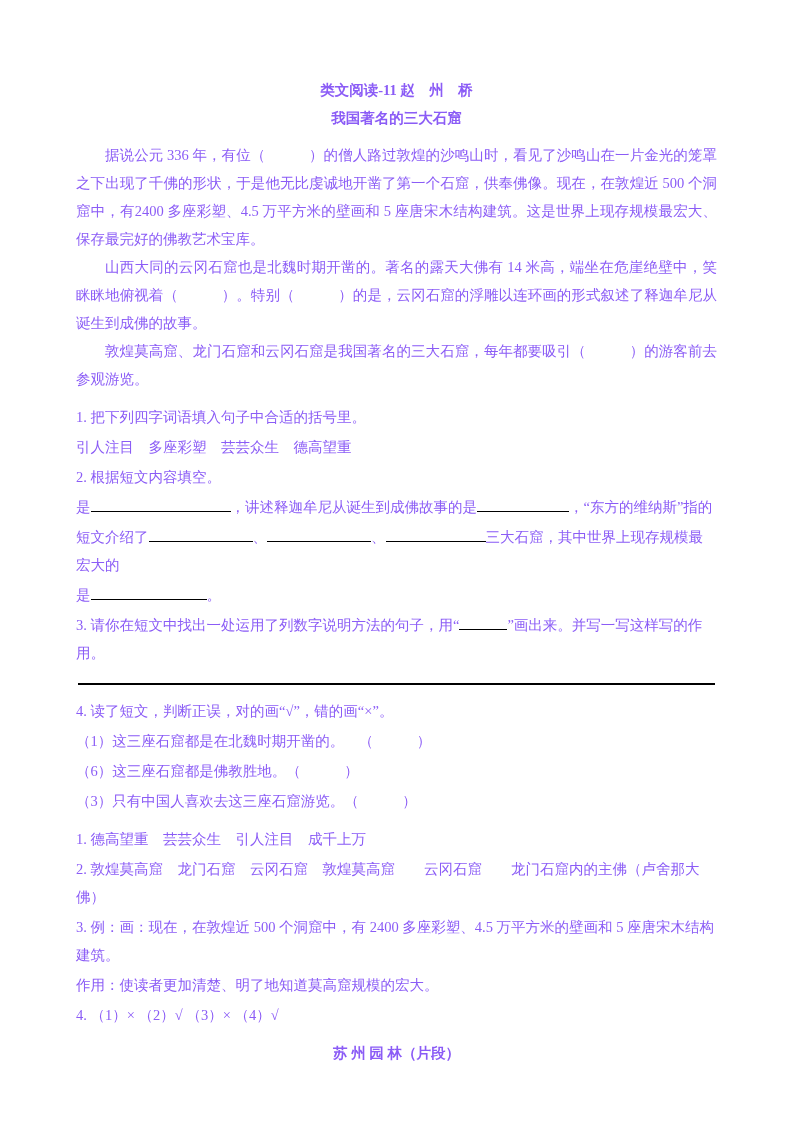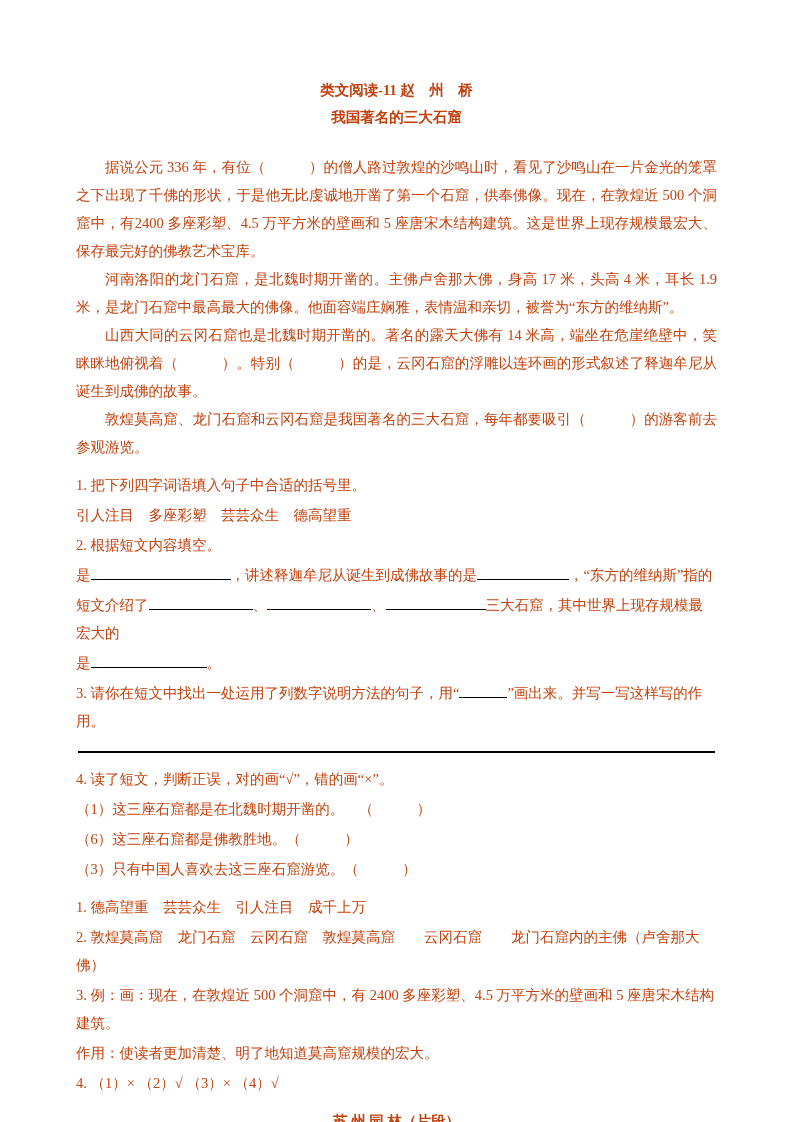--- a/index.html
+++ b/index.html
@@ -2,33 +2,33 @@
 <html><head>
 <meta charset="utf-8">
 <style>
   * { margin: 0; padding: 0; box-sizing: border-box; }
   html, body { background: #e8e8e8; }
   .page {
     width: 793px;
     height: 1122px;
     margin: 0 auto;
     background: #ffffff;
-    color: #c2410c;
+    color: #8b5cf6;
     padding: 76px 76px 0 76px;
     font-family: "Liberation Serif", "DejaVu Serif", serif;
     font-size: 14.5px;
     line-height: 28px;
     overflow: hidden;
   }
   .title, .subtitle {
     text-align: center;
     font-weight: bold;
     white-space: pre-wrap;
   }
-  .subtitle { margin-bottom: 21px; font-family: Liberation Mono, monospace; }
+  .subtitle { margin-bottom: 9px; }
   .para {
     text-align: justify;
     text-indent: 2em;
     white-space: pre-wrap;
   }
   .line {
     white-space: pre-wrap;
     margin: 2px 0;
   }
   .gap-before { margin-top: 10px; }
@@ -52,21 +52,20 @@
 </style>
 </head>
 <body>
 
 <div class="page">
 
   <div class="title">类文阅读-11 赵　州　桥</div>
   <div class="subtitle">我国著名的三大石窟</div>
 
   <p class="para">据说公元 336 年，有位（　　　）的僧人路过敦煌的沙鸣山时，看见了沙鸣山在一片金光的笼罩之下出现了千佛的形状，于是他无比虔诚地开凿了第一个石窟，供奉佛像。现在，在敦煌近 500 个洞窟中，有2400 多座彩塑、4.5 万平方米的壁画和 5 座唐宋木结构建筑。这是世界上现存规模最宏大、保存最完好的佛教艺术宝库。</p>
-  <p class="para">河南洛阳的龙门石窟，是北魏时期开凿的。主佛卢舍那大佛，身高 17 米，头高 4 米，耳长 1.9 米，是龙门石窟中最高最大的佛像。他面容端庄娴雅，表情温和亲切，被誉为“东方的维纳斯”。</p>
   <p class="para">山西大同的云冈石窟也是北魏时期开凿的。著名的露天大佛有 14 米高，端坐在危崖绝壁中，笑眯眯地俯视着（　　　）。特别（　　　）的是，云冈石窟的浮雕以连环画的形式叙述了释迦牟尼从诞生到成佛的故事。</p>
   <p class="para">敦煌莫高窟、龙门石窟和云冈石窟是我国著名的三大石窟，每年都要吸引（　　　）的游客前去参观游览。</p>
 
   <p class="line gap-before">1. 把下列四字词语填入句子中合适的括号里。</p>
   <p class="line">引人注目　多座彩塑　芸芸众生　德高望重</p>
 
   <p class="line">2. 根据短文内容填空。</p>
   <p class="line">是<span class="blank" style="width: 140px;"></span>，讲述释迦牟尼从诞生到成佛故事的是<span class="blank" style="width: 92px;"></span>，“东方的维纳斯”指的</p>
   <p class="line">短文介绍了<span class="blank" style="width: 104px;"></span>、<span class="blank" style="width: 104px;"></span>、<span class="blank" style="width: 100px;"></span>三大石窟，其中世界上现存规模最宏大的</p>
   <p class="line">是<span class="blank" style="width: 116px;"></span>。</p>

